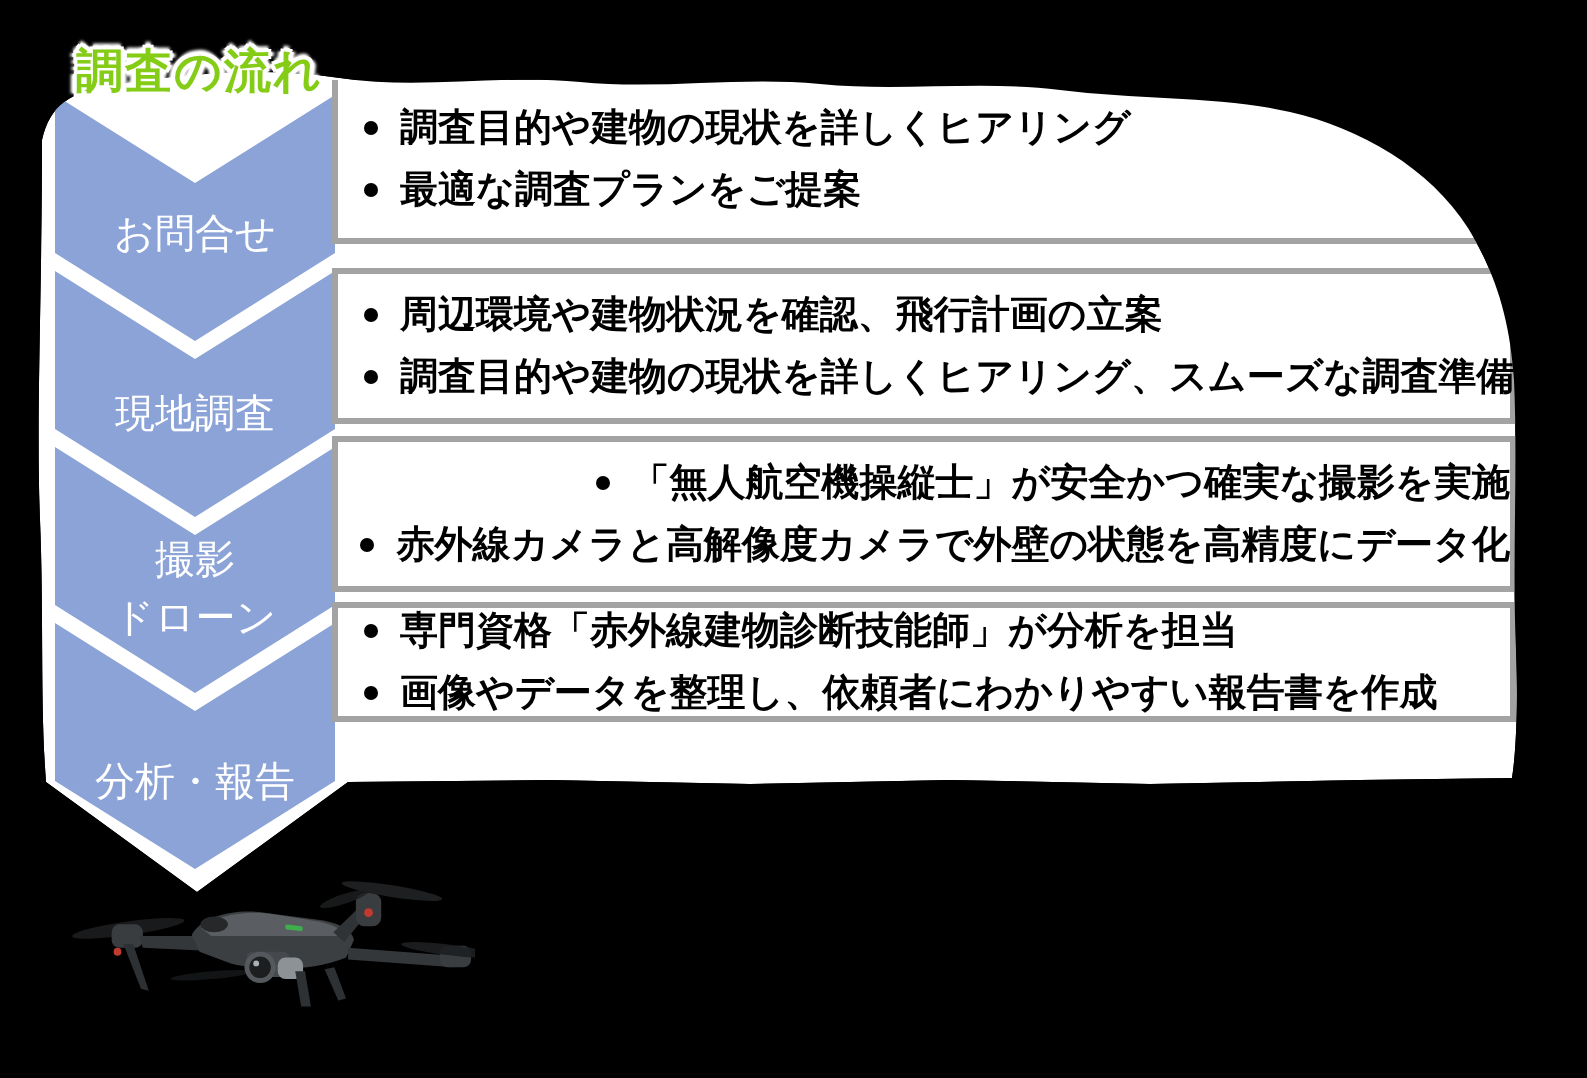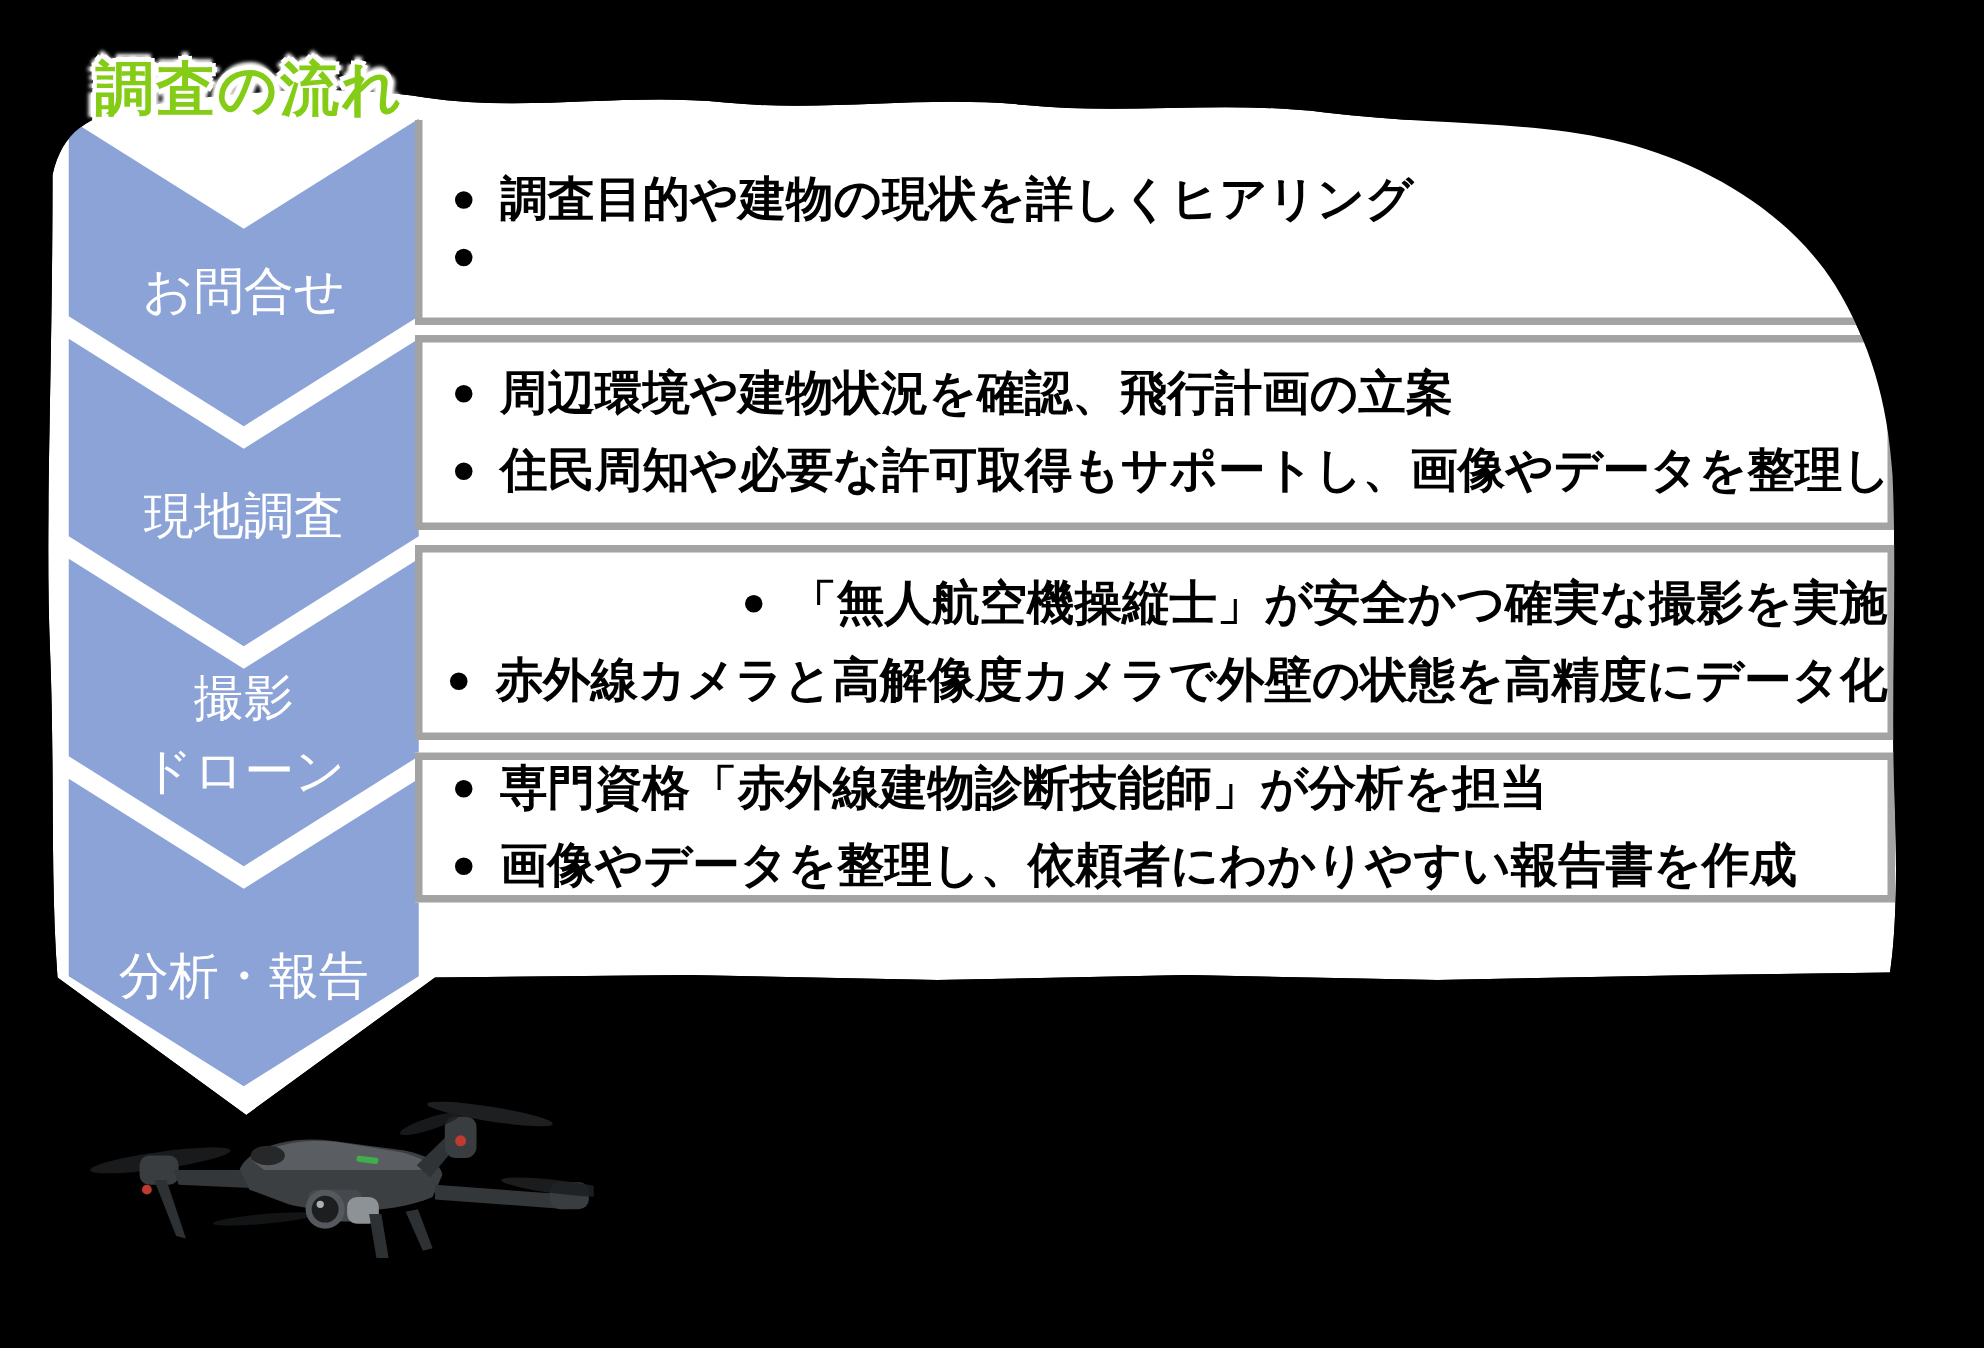--- a/index.html
+++ b/index.html
@@ -12,21 +12,21 @@
   .chev-layer{z-index:2;}
   .mask-layer{z-index:5;pointer-events:none;}
 
   
   .row{
     position:absolute;left:332px;width:1184px;box-sizing:border-box;
     background:#fff;border:6px solid #a3a3a3;z-index:3;
     display:flex;flex-direction:column;justify-content:center;gap:16px;
     padding-left:26px;
   }
-  .row-1{top:96px;height:164px;border-top:none;}
+  .row-1{top:80px;height:164px;border-top:none;}
   .row-2{top:268px;height:156px;}
   .row-3{top:436px;height:156px;align-items:flex-end;}
   .row-4{top:602px;height:120px;}
   .bullet-line{display:flex;align-items:center;gap:22px;}
   .dot{width:14px;height:14px;border-radius:50%;background:#000;flex:none;}
   .bullet-text{
     font-size:38px;font-weight:bold;color:#000;line-height:1.2;
     letter-spacing:0px;white-space:nowrap;
   }
 
@@ -81,31 +81,32 @@
     <span>分析・報告</span>
   </div>
 
   <div class="row row-1">
     <div class="bullet-line">
       <span class="dot"></span>
       <span class="bullet-text">調査目的や建物の現状を詳しくヒアリング</span>
     </div>
     <div class="bullet-line">
       <span class="dot"></span>
+      <span class="bullet-text">最適な調査プランをご提案</span>
     </div>
   </div>
 
   <div class="row row-2">
     <div class="bullet-line">
       <span class="dot"></span>
       <span class="bullet-text">周辺環境や建物状況を確認、飛行計画の立案</span>
     </div>
     <div class="bullet-line">
       <span class="dot"></span>
-      <span class="bullet-text">住民周知や必要な許可取得もサポートし、画像やデータを整理し</span>
+      <span class="bullet-text">調査目的や建物の現状を詳しくヒアリング、スムーズな調査準備</span>
     </div>
   </div>
 
   <div class="row row-3">
     <div class="bullet-line">
       <span class="dot"></span>
       <span class="bullet-text">「無人航空機操縦士」が安全かつ確実な撮影を実施</span>
     </div>
     <div class="bullet-line">
       <span class="dot"></span>

